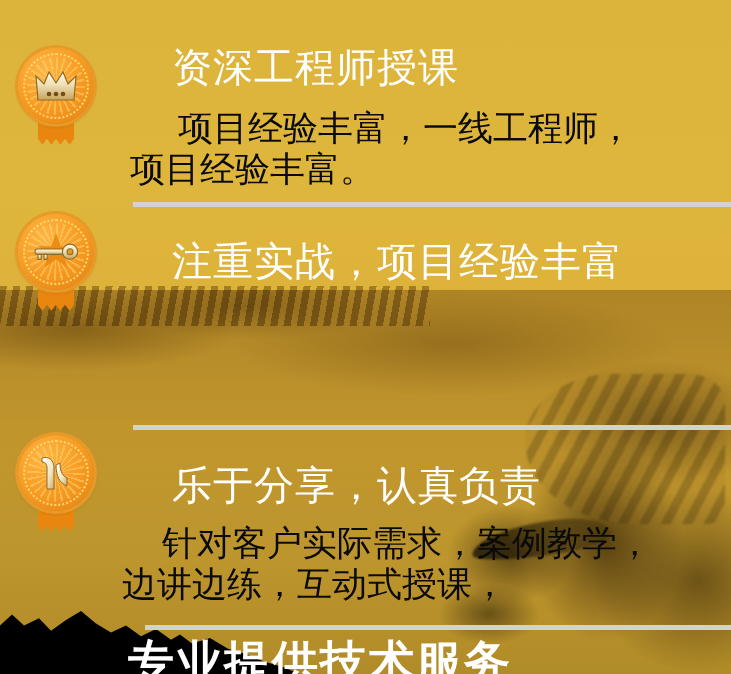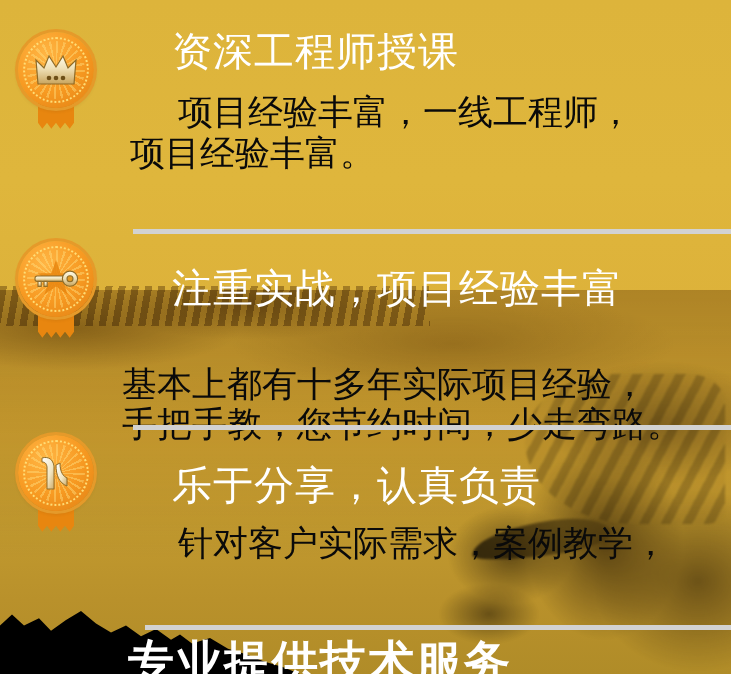--- a/index.html
+++ b/index.html
@@ -115,22 +115,22 @@
       52% 50%, 57% 62%, 60% 56%, 64% 66%, 70% 60%,
       76% 72%, 82% 78%, 88% 86%, 94% 92%, 100% 100%);
   }
 
   
   .section {
     position: absolute;
     left: 0;
     right: 0;
   }
-  .sec-1 { top: 0px;   height: 215px; }
-  .sec-2 { top: 229px; height: 214px; }
+  .sec-1 { top: 16px;   height: 215px; }
+  .sec-2 { top: 202px; height: 214px; }
   .sec-3 { top: 425px; height: 200px; border-radius: 22px; }
   .sec-4 { top: 625px; height: 66px; border-radius: 7px; }
 
   .divider {
     position: absolute;
     left: 133px;
     right: 0;
     top: 0;
     height: 5px;
     background: #d2d2d2;
@@ -290,22 +290,20 @@
             <rect x="13" y="23.4" width="3.2" height="5" fill="url(#gold2)"></rect>
             <circle cx="39" cy="20.7" r="7.6" fill="url(#gold2)"></circle>
             <circle cx="39" cy="20.7" r="3" fill="#e39a23" stroke="#8d6b28"></circle>
           </g>
         </svg>
       </div>
     </div>
 
     <div class="heading" style="left:172px; top:39px">注重实战，项目经验丰富</div>
 
-    <div class="body-text" style="left:122px; top:135px">基本上都有十多年实际项目经验，</div>
-    <div class="body-text" style="left:122px; top:175px">手把手教，您节约时间，少走弯路。</div>
   </div>
 
   <div class="section sec-3">
     <div class="divider"></div>
 
     <div class="badge" style="top:10px">
       <div class="badge-ribbon"></div>
       <div class="badge-medal"></div>
       <div class="badge-glyph">
         <svg width="40" height="40" viewBox="0 0 40 40" aria-hidden="true">
@@ -317,21 +315,22 @@
             </linearGradient>
           </defs>
           <path d="M6 5 C13 3 17 7 18 13 L18 36 L11 36 L11 14 C10.4 10 8.6 9 6 9 Z" fill="url(#gold3)" stroke="#8d6b28" stroke-width="1"></path>
           <path d="M24 10 C24 19 27 23 31 25 L31 33 C23 30 20 22 20 12 Z" fill="url(#gold3)" stroke="#8d6b28" stroke-width="1"></path>
         </svg>
       </div>
     </div>
 
     <div class="heading" style="left:172px; top:40px">乐于分享，认真负责</div>
 
-    <div class="body-text body-indent" style="left:130px; top:98px">针对客户实际需求，案例教学，</div>
+    <div class="body-text body-indent" style="left:114px; top:98px">针对客户实际需求，案例教学，</div>
+    <div class="body-text" style="left:122px; top:139px">边讲边练，互动式授课，</div>
   </div>
 
   <div class="section sec-4">
     <div class="divider" style="left:145px"></div>
     <div class="cut-text">专业提供技术服务</div>
   </div>
 
 </div>
 
 </body></html>

